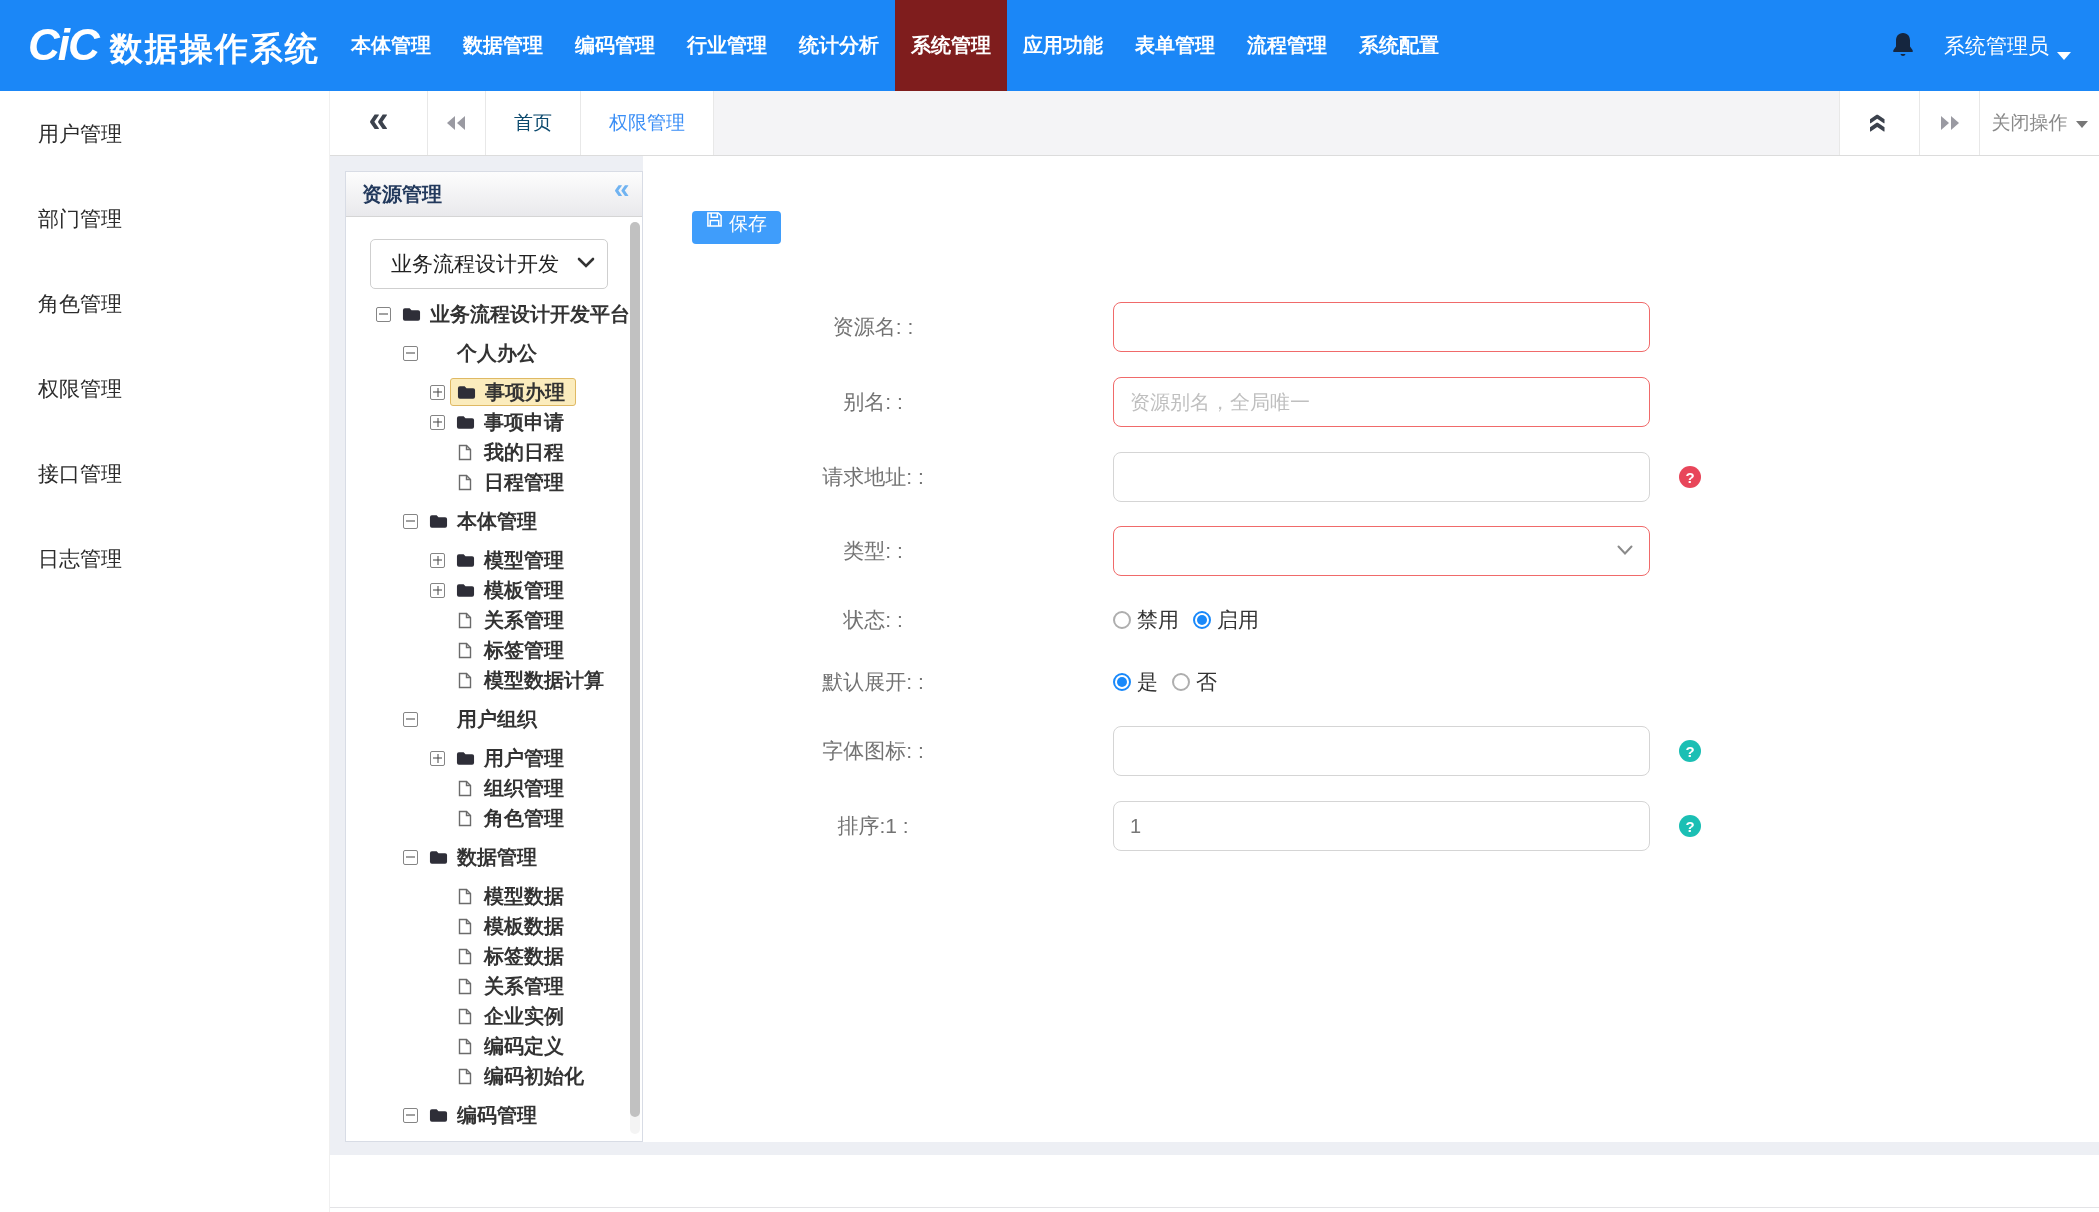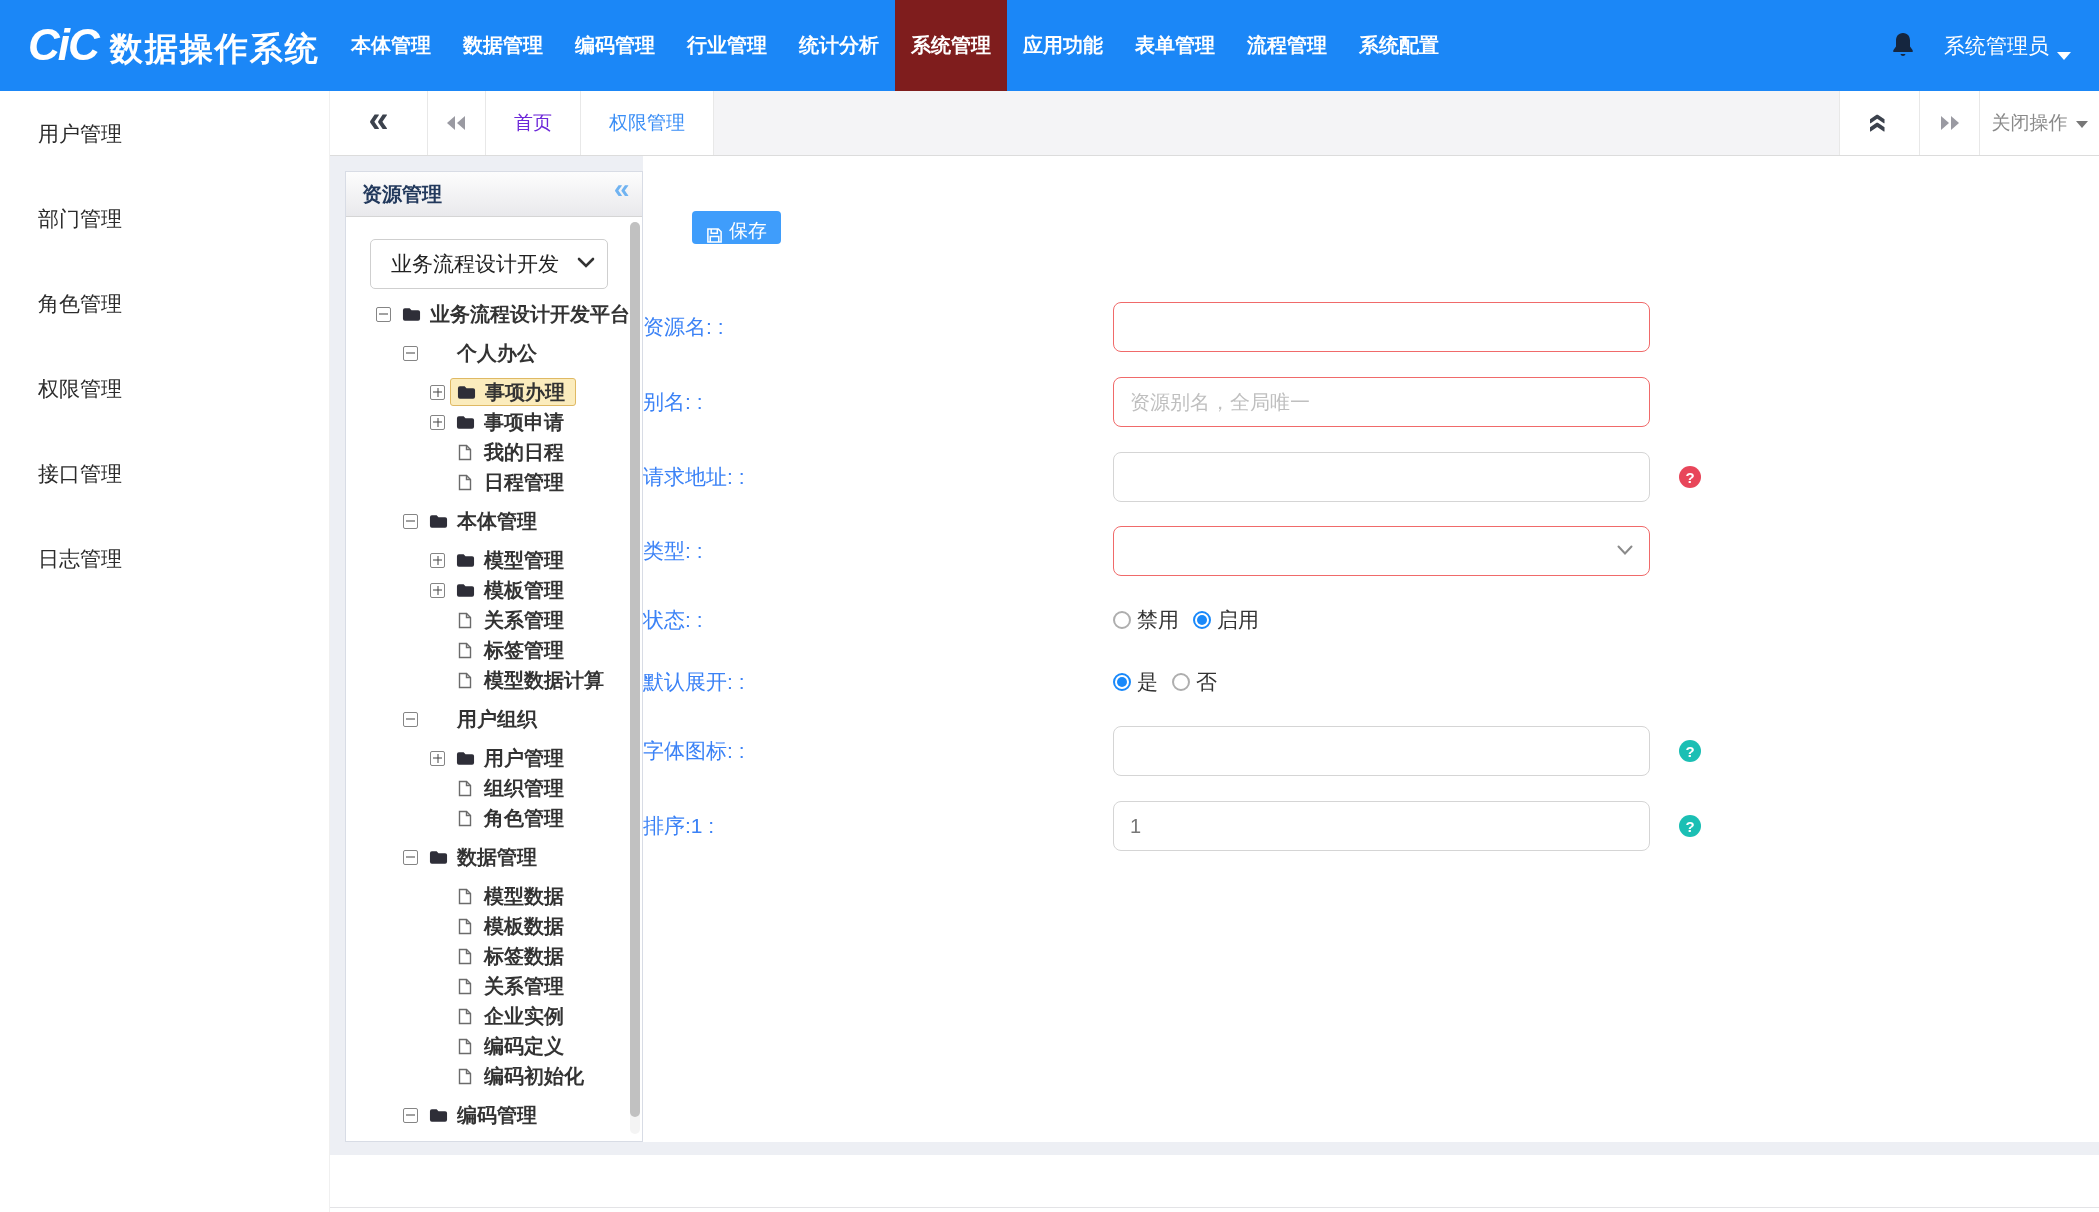--- a/index.html
+++ b/index.html
@@ -28,21 +28,21 @@
   .side-item { height:85px; line-height:85px; padding-left:38px; font-size:21px;
     color:#2b2b2b; cursor:pointer; }
 
   
   .tabbar { position:absolute; left:330px; top:91px; width:1769px; height:65px;
     background:#f4f4f6; border-bottom:1px solid #dcdcdc; display:flex; align-items:stretch; }
   .tb-seg { background:#fff; border-right:1px solid #e8e8e8; display:flex;
     align-items:center; justify-content:center; cursor:pointer; }
   .tb-left-collapse { width:98px; }
   .tb-rewind { width:58px; }
-  .tab { padding:0 28px; font-size:19px; color:#6d28d9; }
+  .tab { padding:0 28px; font-size:19px; color:#0c4a6e; }
   .tab.active { color:#3a8ef6; }
   .guillemet { font-size:36px; color:#3c424d; font-weight:bold; line-height:1;
     margin-top:-6px; }
   .tb-spacer { flex:1; }
   .tb-right { background:#fff; border-left:1px solid #e8e8e8; display:flex;
     align-items:center; justify-content:center; cursor:pointer; }
   .tb-up { width:80px; }
   .rot90 { transform:rotate(90deg); display:inline-block; margin-top:0; }
   .tb-ff { width:60px; }
   .tb-close { width:120px; gap:8px; font-size:19px; color:#8a8a8a; }
@@ -87,25 +87,25 @@
   .nlabel { font-size:20px; color:#333; white-space:nowrap;font-weight:bold; }
   .tree-scrollbar { position:absolute; right:2px; top:50px; width:10px; height:912px;
     background:#f4f4f4; border-radius:5px; }
   .tree-thumb { position:absolute; left:0; top:0; width:10px; height:895px;
     background:#c1c1c1; border-radius:5px; }
 
   
   .form-panel { position:absolute; left:313px; top:0; width:1456px; height:986px; background:#fff; }
   .save-btn { position:absolute; left:49px; top:55px; height:33px; padding:0 14px;
     background:#3f9dfb; border:none; border-radius:4px; color:#fff; font-size:19px;
-    display:flex; align-items:flex-end; gap:6px; cursor:pointer;
+    display:flex; align-items:flex-start; gap:6px; cursor:pointer;
     font-family:"Liberation Sans","DejaVu Sans",sans-serif; }
   .frow { position:absolute; left:0; width:1456px; height:50px; display:flex; align-items:center; }
-  .flabel { width:470px; padding-right:10px; text-align:left; font-size:21px;
-    color:#3b82f6; flex:none; white-space:nowrap; }
+  .flabel { width:470px; padding-right:10px; text-align:center; font-size:21px;
+    color:#737373; flex:none; white-space:nowrap; }
   .finput { width:537px; height:50px; border:1px solid #d5d5d5; border-radius:8px;
     font-size:20px; color:#777; padding:0 16px; outline:none; background:#fff;
     font-family:"Liberation Sans","DejaVu Sans",sans-serif; }
   .finput::placeholder { color:#bfbfbf; }
   .finput.red { border-color:#f06a6a; }
   .fselect { position:relative; width:537px; height:50px; border:1px solid #d5d5d5;
     border-radius:8px; background:#fff; cursor:pointer; }
   .fselect.red { border-color:#f06a6a; }
   .fselect svg { position:absolute; right:16px; top:18px; }
   .help { width:22px; height:22px; border-radius:50%; margin-left:29px; color:#fff;

